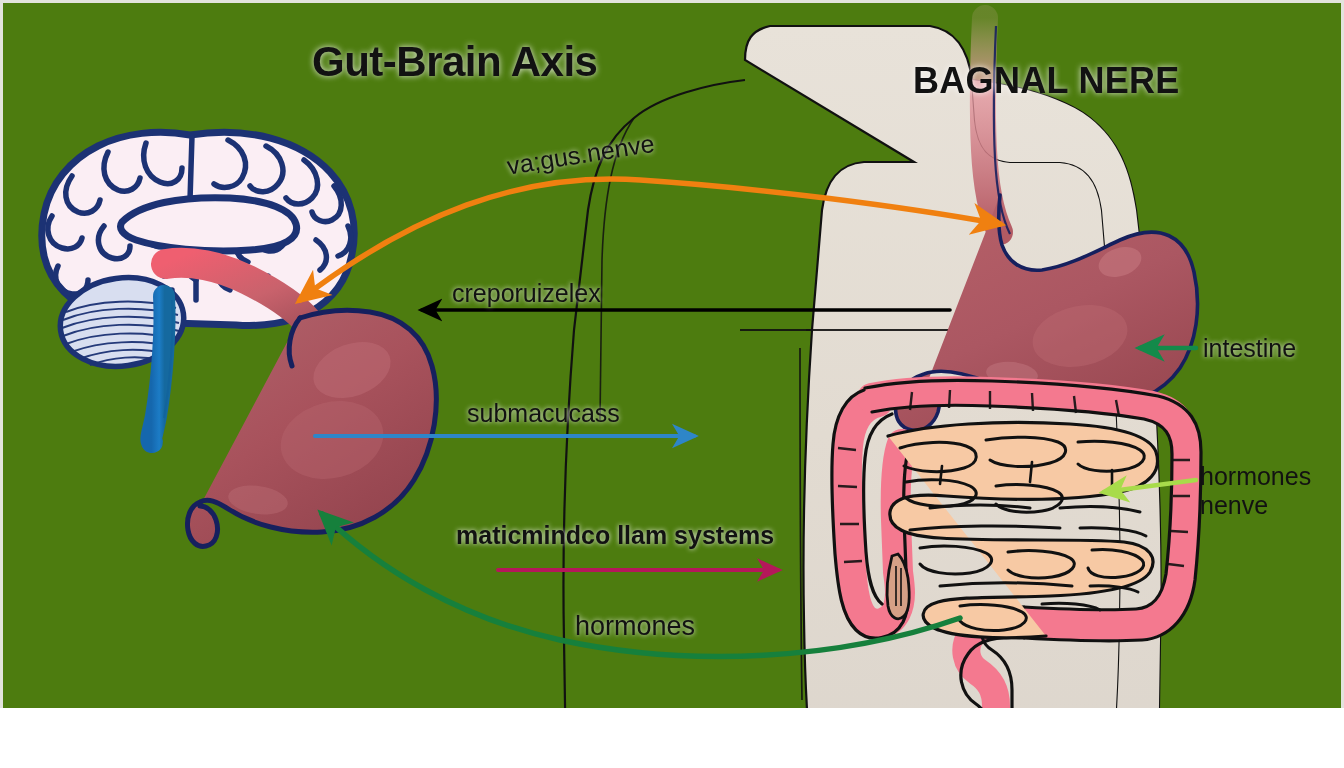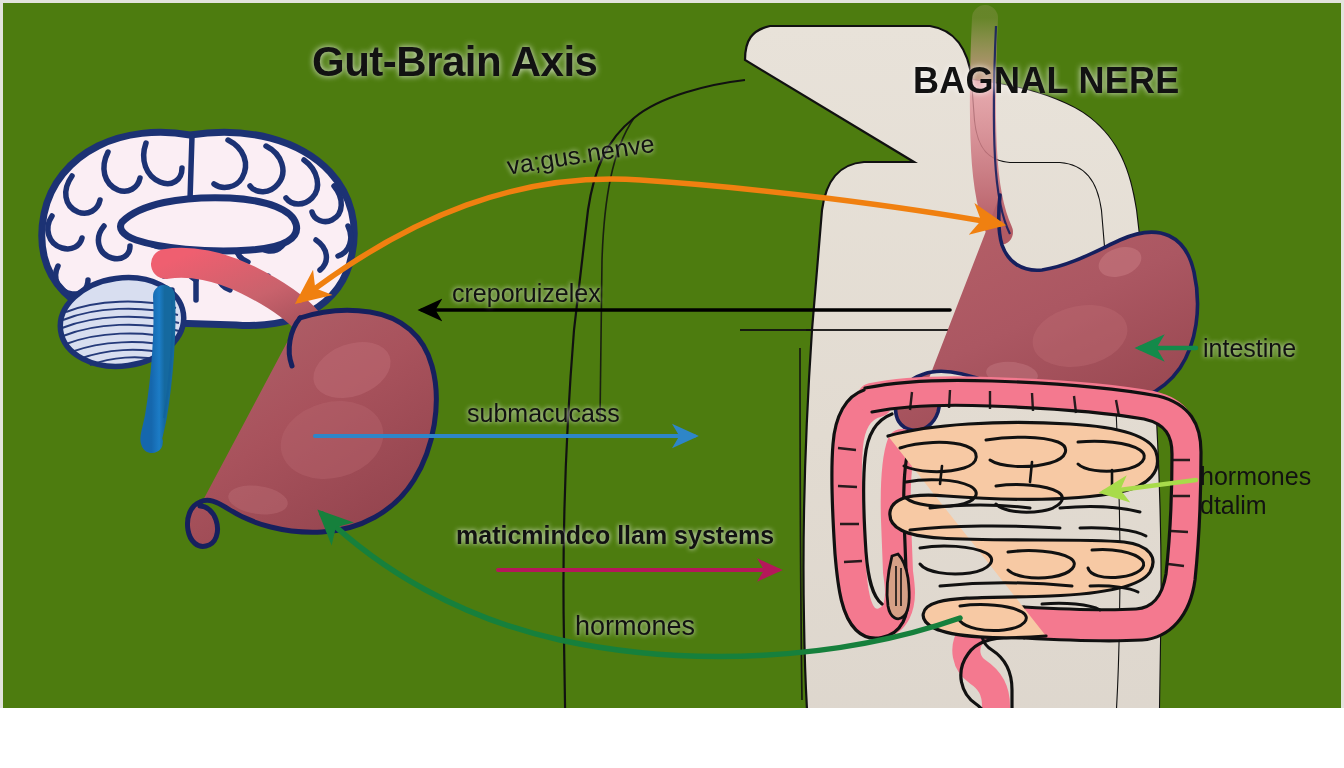--- a/index.html
+++ b/index.html
@@ -500,20 +500,20 @@
   <div class="lbl" id="lab-reflex">creporuizelex</div>
 
   <div class="lbl" id="lab-immune">maticmindco llam systems</div>
 
   <div class="lbl" id="lab-hormones">hormones</div>
 
   <div class="lbl" id="lab-intestine">intestine</div>
 
   <div class="lbl" id="lab-digestine">
     <span>hormones</span>
-    <span>dtalim</span>
+    <span>nenve</span>
   </div>
 
   <div id="watermark">
     <span class="wm-text">bIm</span>
   </div>
 
 </div>
 
 </body></html>

